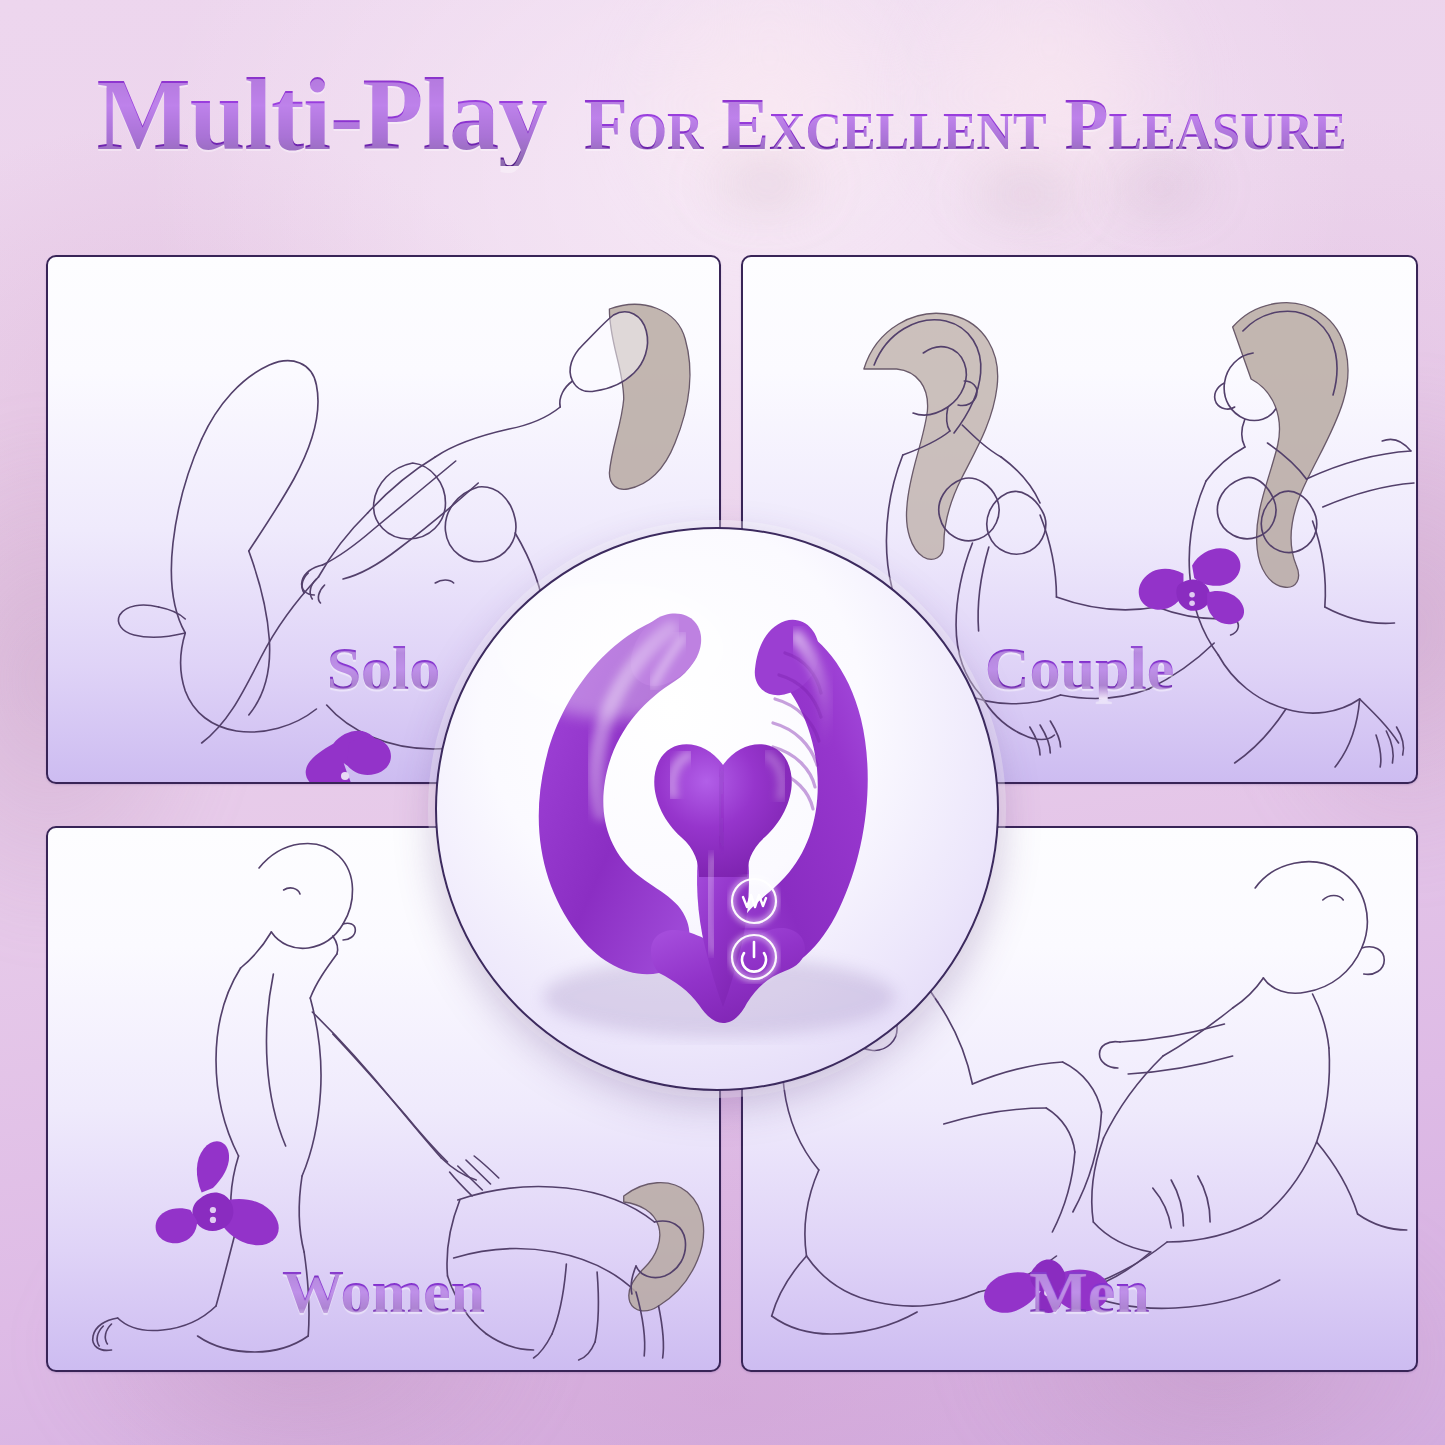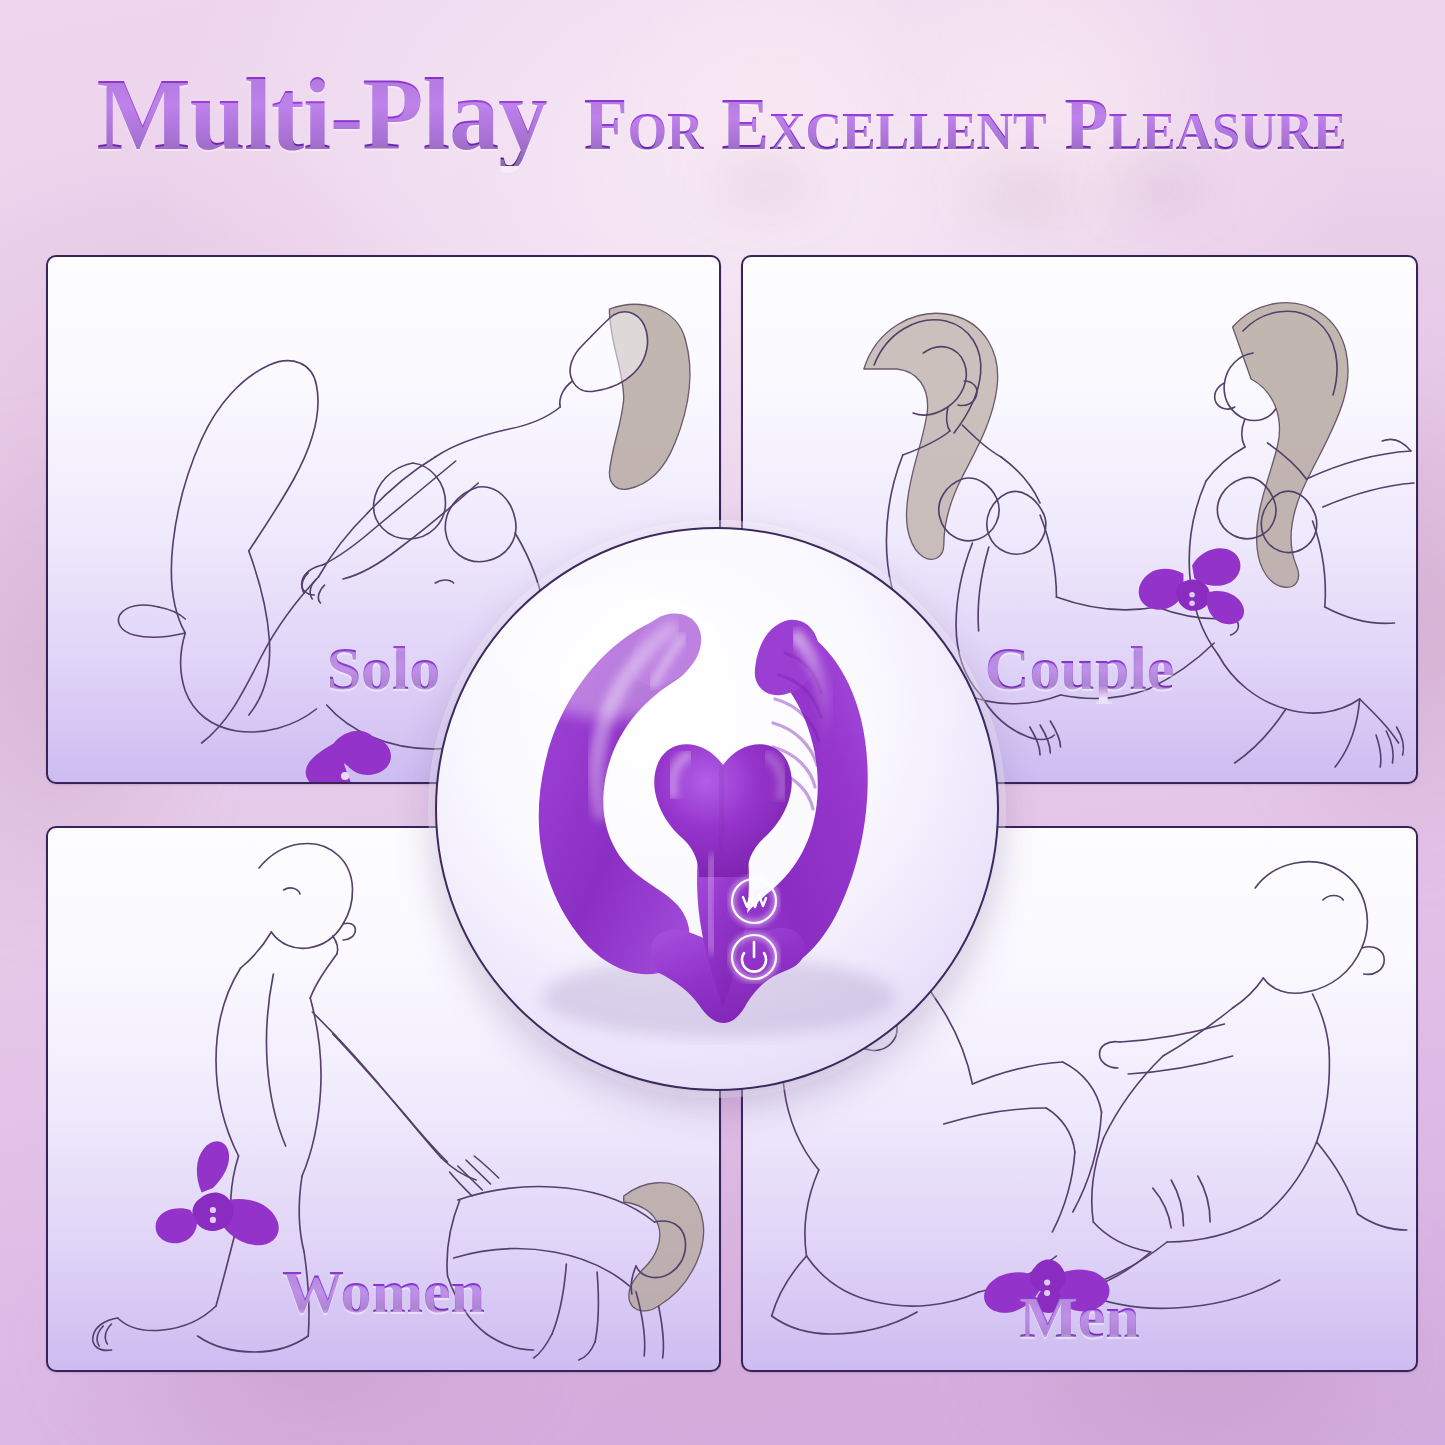--- a/index.html
+++ b/index.html
@@ -61,21 +61,21 @@
     font-family:"Liberation Serif", serif;font-weight:700;font-size:62px;line-height:1;
     background:linear-gradient(180deg,#b06ee8 0%,#7b2bc4 26%,#8a35d6 52%,#6a1fae 78%,#e4d2f5 100%);
     -webkit-background-clip:text;background-clip:text;color:transparent;
     -webkit-text-fill-color:transparent;
     text-shadow:0 2px 1px rgba(255,255,255,.45);
     pointer-events:none;
   }
   #panel-solo   .panel-label{top:380px;}
   #panel-women  .panel-label{top:380px;}
   #panel-couple .panel-label{top:432px;}
-  #panel-men    .panel-label{top:457px;}
+  #panel-men    .panel-label{top:432px;margin-left:10px;}
 
   .art{position:absolute;left:0;top:0;width:100%;height:100%;}
 
   
   #product-circle{
     position:absolute;left:435px;top:527px;width:560px;height:560px;border-radius:50%;
     border:2px solid #3c2a5e;
     background:radial-gradient(circle at 42% 32%, #ffffff 0%, #fbfaff 38%, #ece6fb 68%, #d9cdf3 100%);
     box-shadow:0 14px 40px rgba(90,55,130,.28), 0 0 0 7px rgba(255,255,255,.35);
     overflow:hidden;

